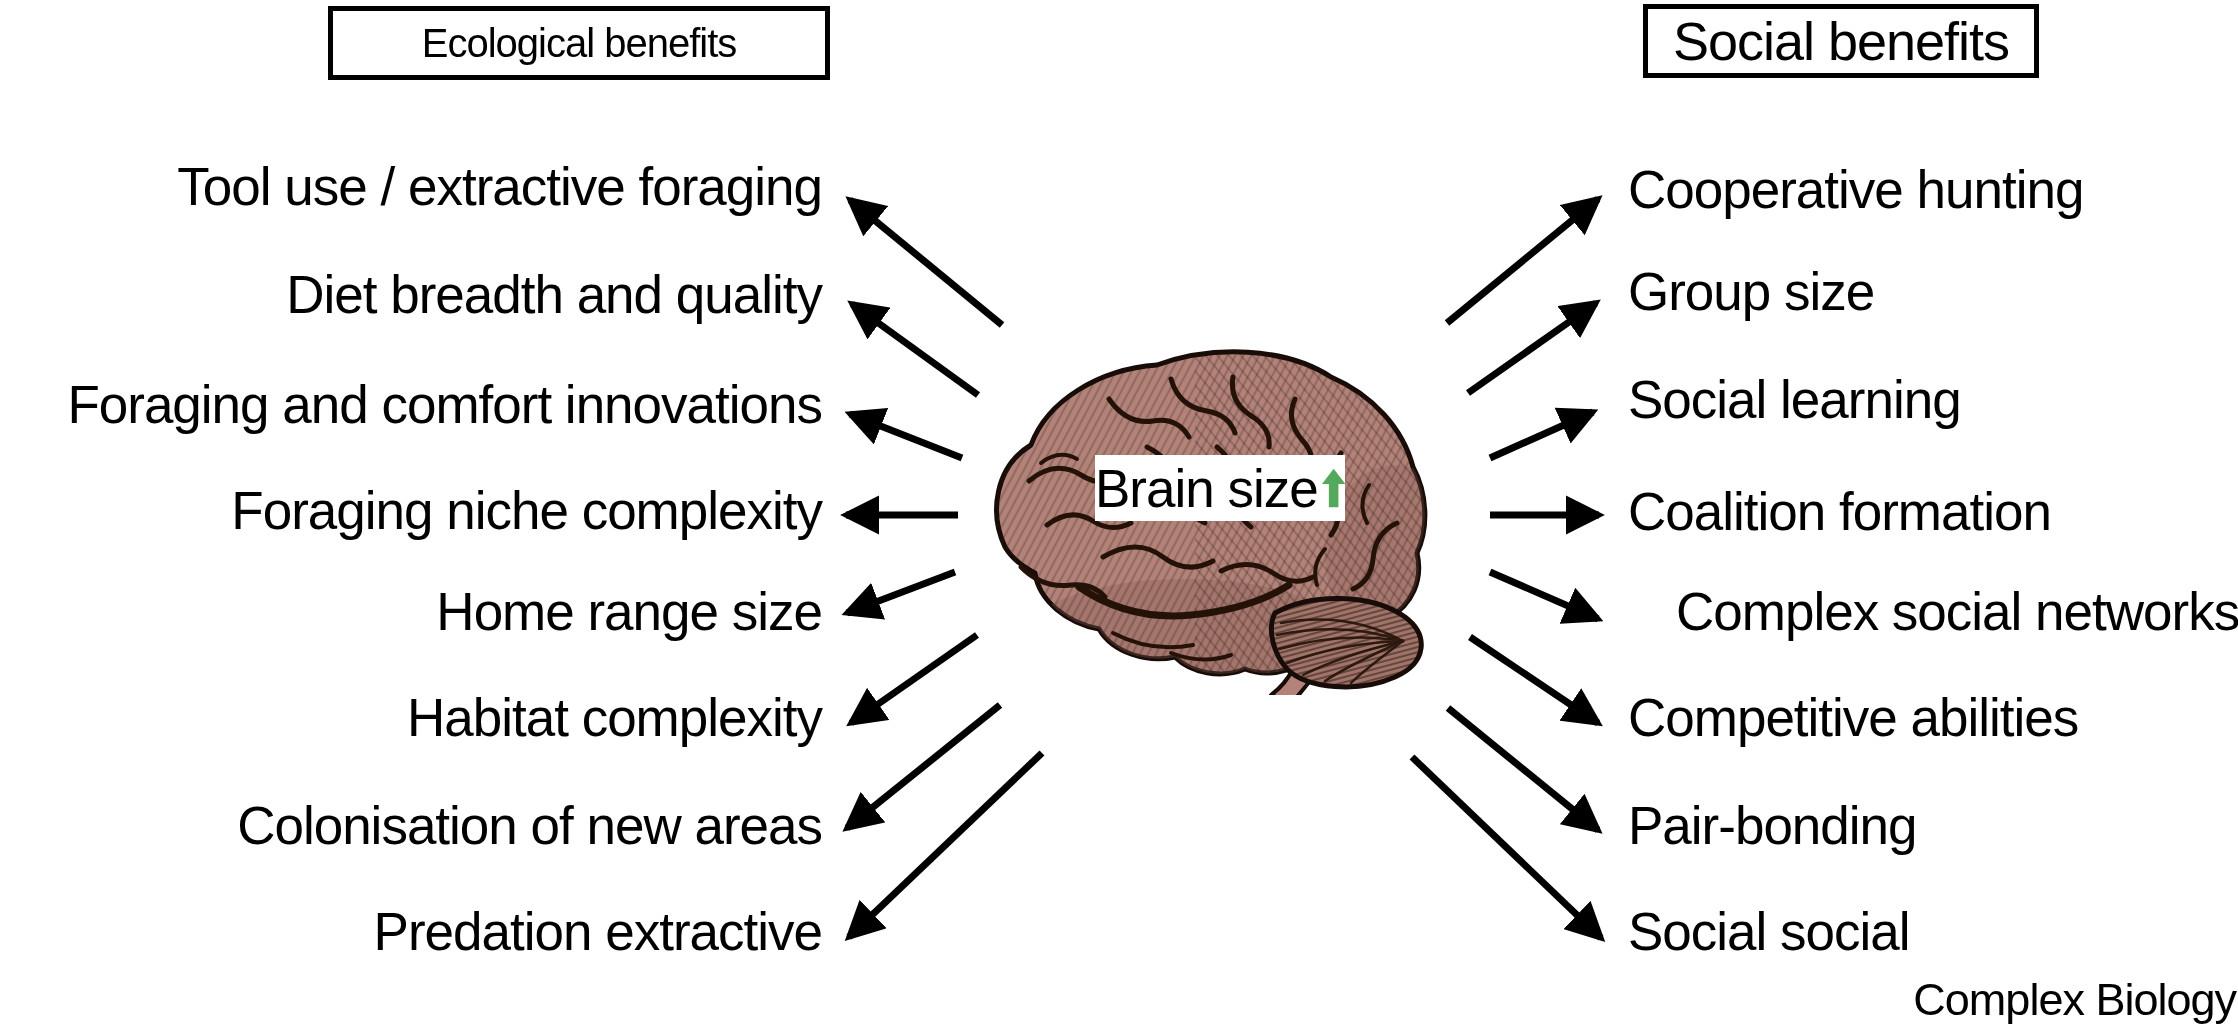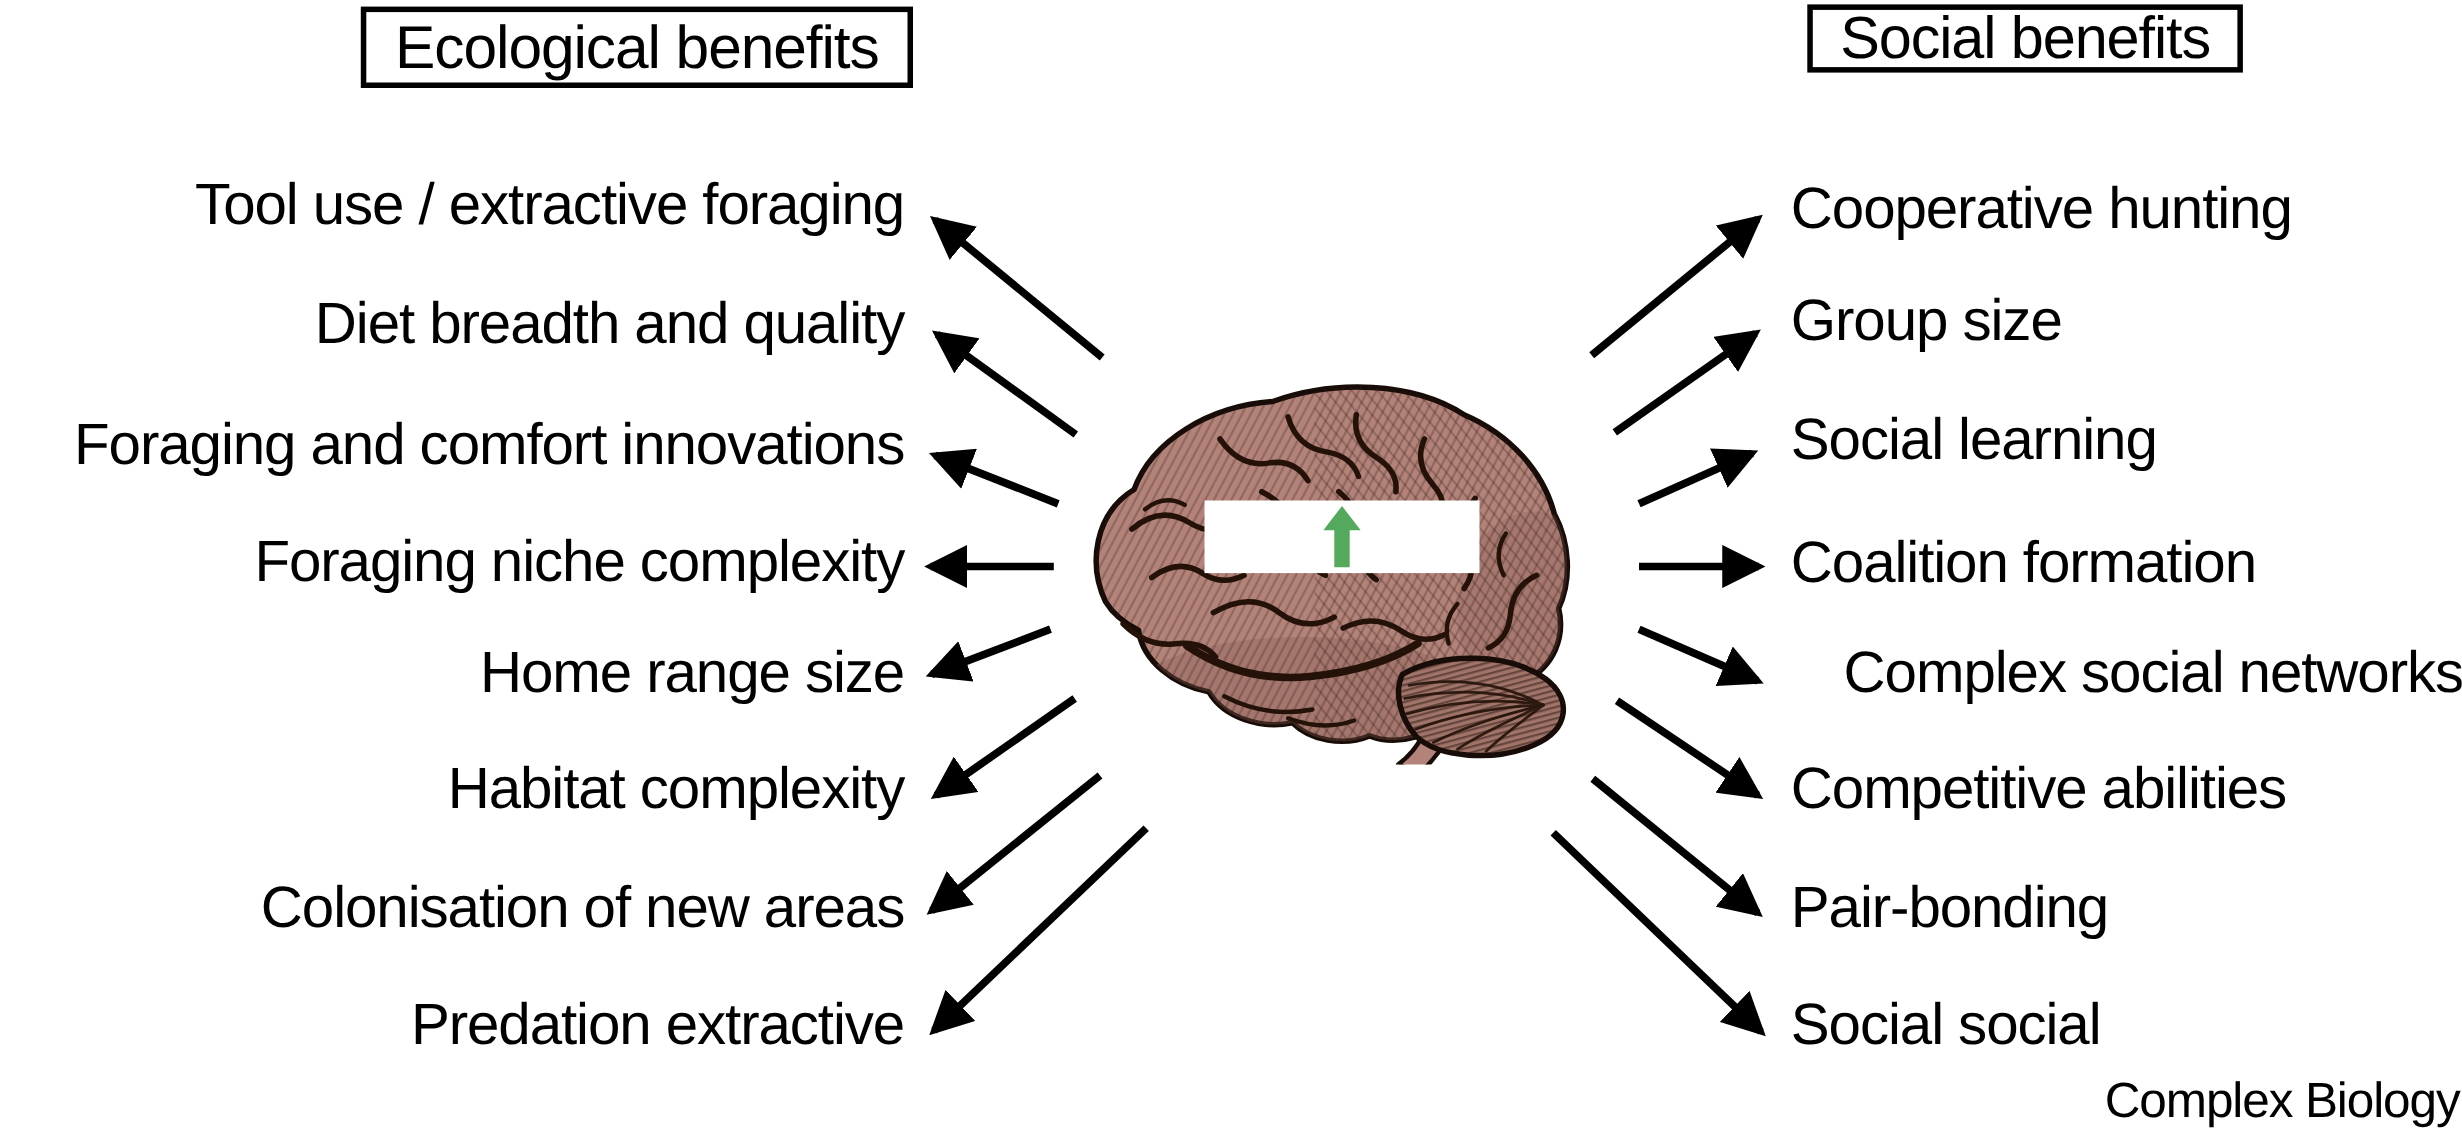--- a/index.html
+++ b/index.html
@@ -3,24 +3,24 @@
 <meta charset="utf-8">
 <style>
   html,body{margin:0;padding:0;background:#ffffff;}
   #stage{
     position:relative;width:2238px;height:1026px;background:#ffffff;overflow:hidden;
     font-family:"Liberation Sans", sans-serif;color:#000;
   }
   .hdr{
     position:absolute;border:5px solid #000;background:#fff;
     display:flex;align-items:center;justify-content:center;
-    font-size:55px;letter-spacing:-1px;white-space:nowrap;box-sizing:border-box;
+    font-size:40px;letter-spacing:-1px;white-space:nowrap;box-sizing:border-box;
   }
   #hdr-left{left:328px;top:6px;width:502px;height:74px;}
-  #hdr-right{left:1643px;top:4px;width:396px;height:62px;font-size:54px;}
+  #hdr-right{left:1643px;top:4px;width:396px;height:74px;font-size:54px;}
   .col{position:absolute;top:0;height:100%;}
   #col-left{left:0;width:822px;}
   #col-right{left:1628px;width:610px;}
   .benefit{
     position:absolute;white-space:nowrap;font-size:53px;letter-spacing:-1px;
     transform:translateY(-50%);line-height:1.1;
   }
   #col-left .benefit{right:0;text-align:right;}
   #col-right .benefit{left:0;text-align:left;}
   #arrow-layer{position:absolute;left:0;top:0;z-index:3;}
@@ -135,20 +135,21 @@
         <path d="M 428 306 Q 368 296, 304 314"></path>
         <path d="M 428 306 Q 366 308, 312 328"></path>
         <path d="M 428 306 Q 368 320, 328 340"></path>
         <path d="M 428 306 Q 374 330, 350 346"></path>
         <path d="M 428 306 Q 388 336, 376 348"></path>
       </g>
     </g>
   </svg>
 
   <div id="brain-label">
+    <span class="txt">Brain size</span>
     <svg width="34" height="56" viewBox="0 0 34 56">
       <polygon points="17,0 34,22 24,22 24,56 10,56 10,22 0,22" fill="#55a95c"></polygon>
     </svg>
   </div>
 
   <div class="col" id="col-left">
       <div class="benefit" style="top: 187px;">Tool use / extractive foraging</div>
       <div class="benefit" style="top: 295px;">Diet breadth and quality</div>
       <div class="benefit" style="top: 405px;">Foraging and comfort innovations</div>
       <div class="benefit" style="top: 511px;">Foraging niche complexity</div>

